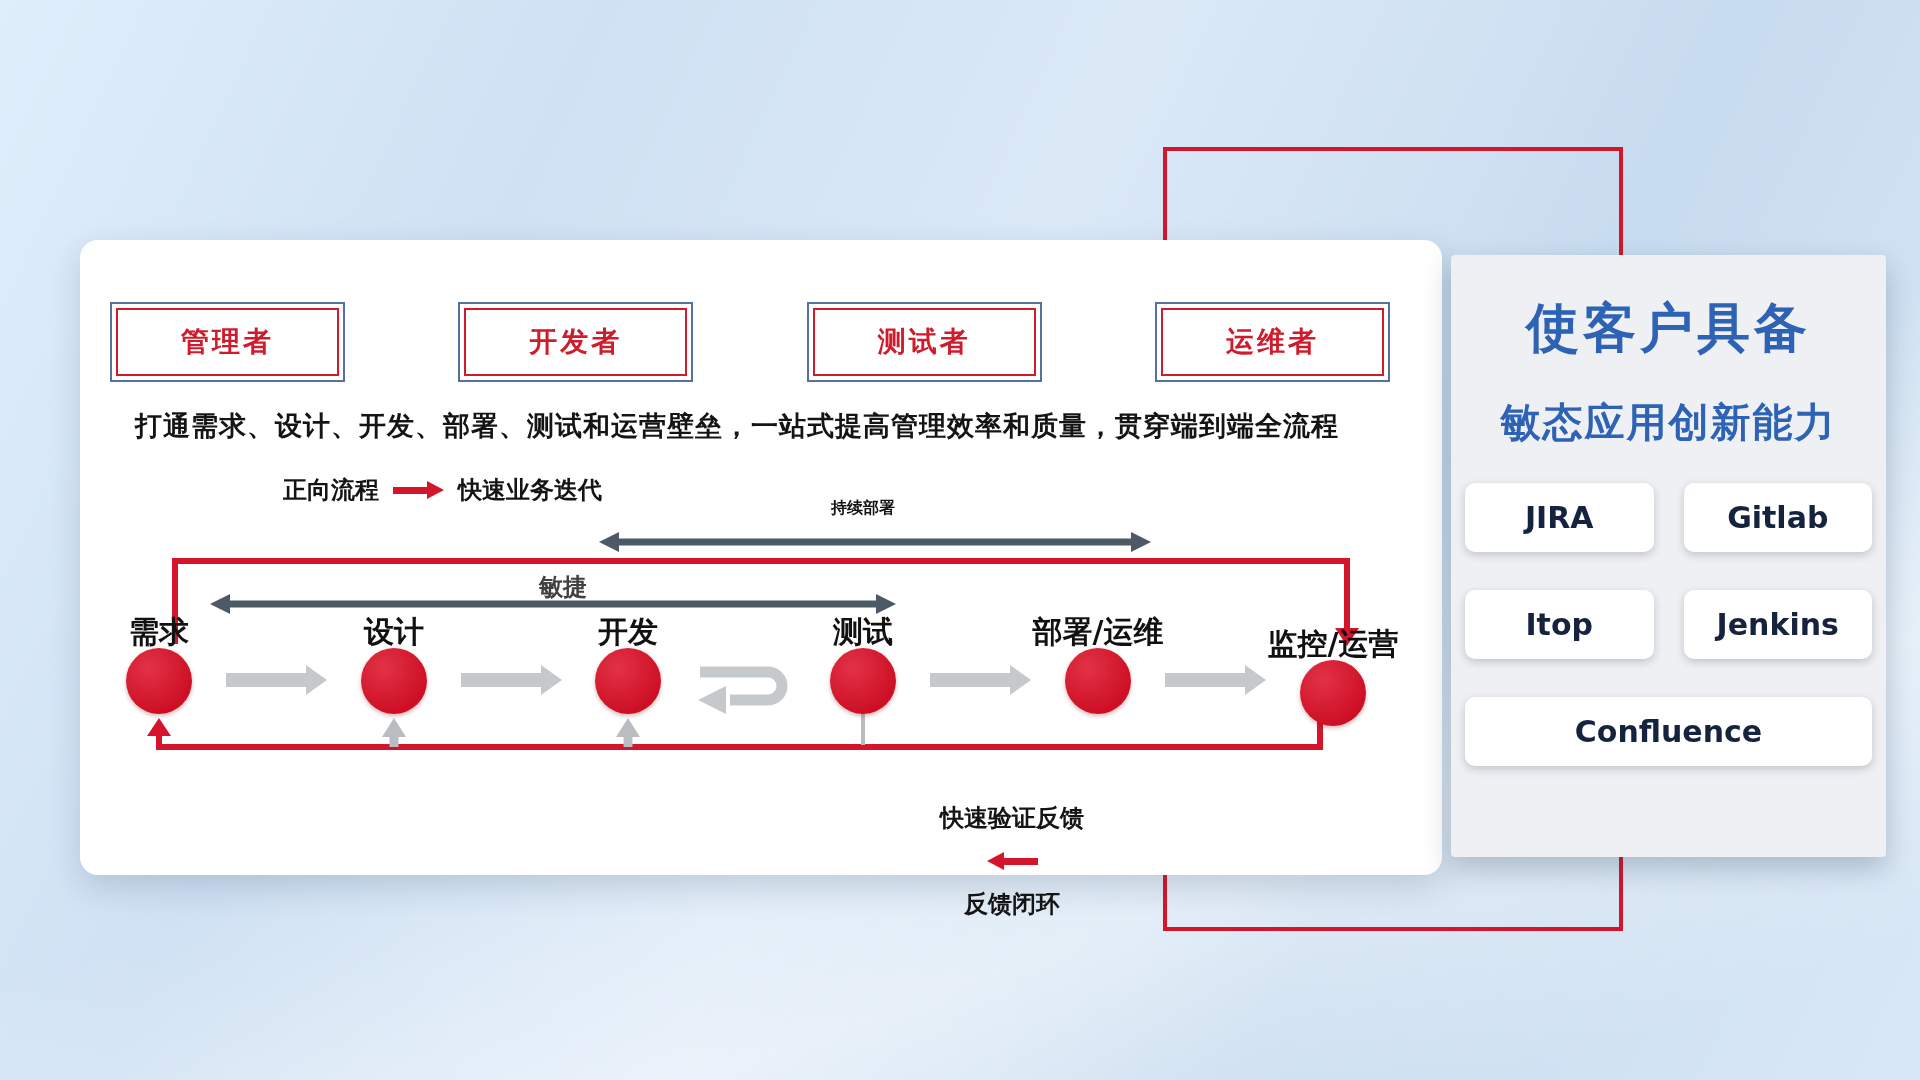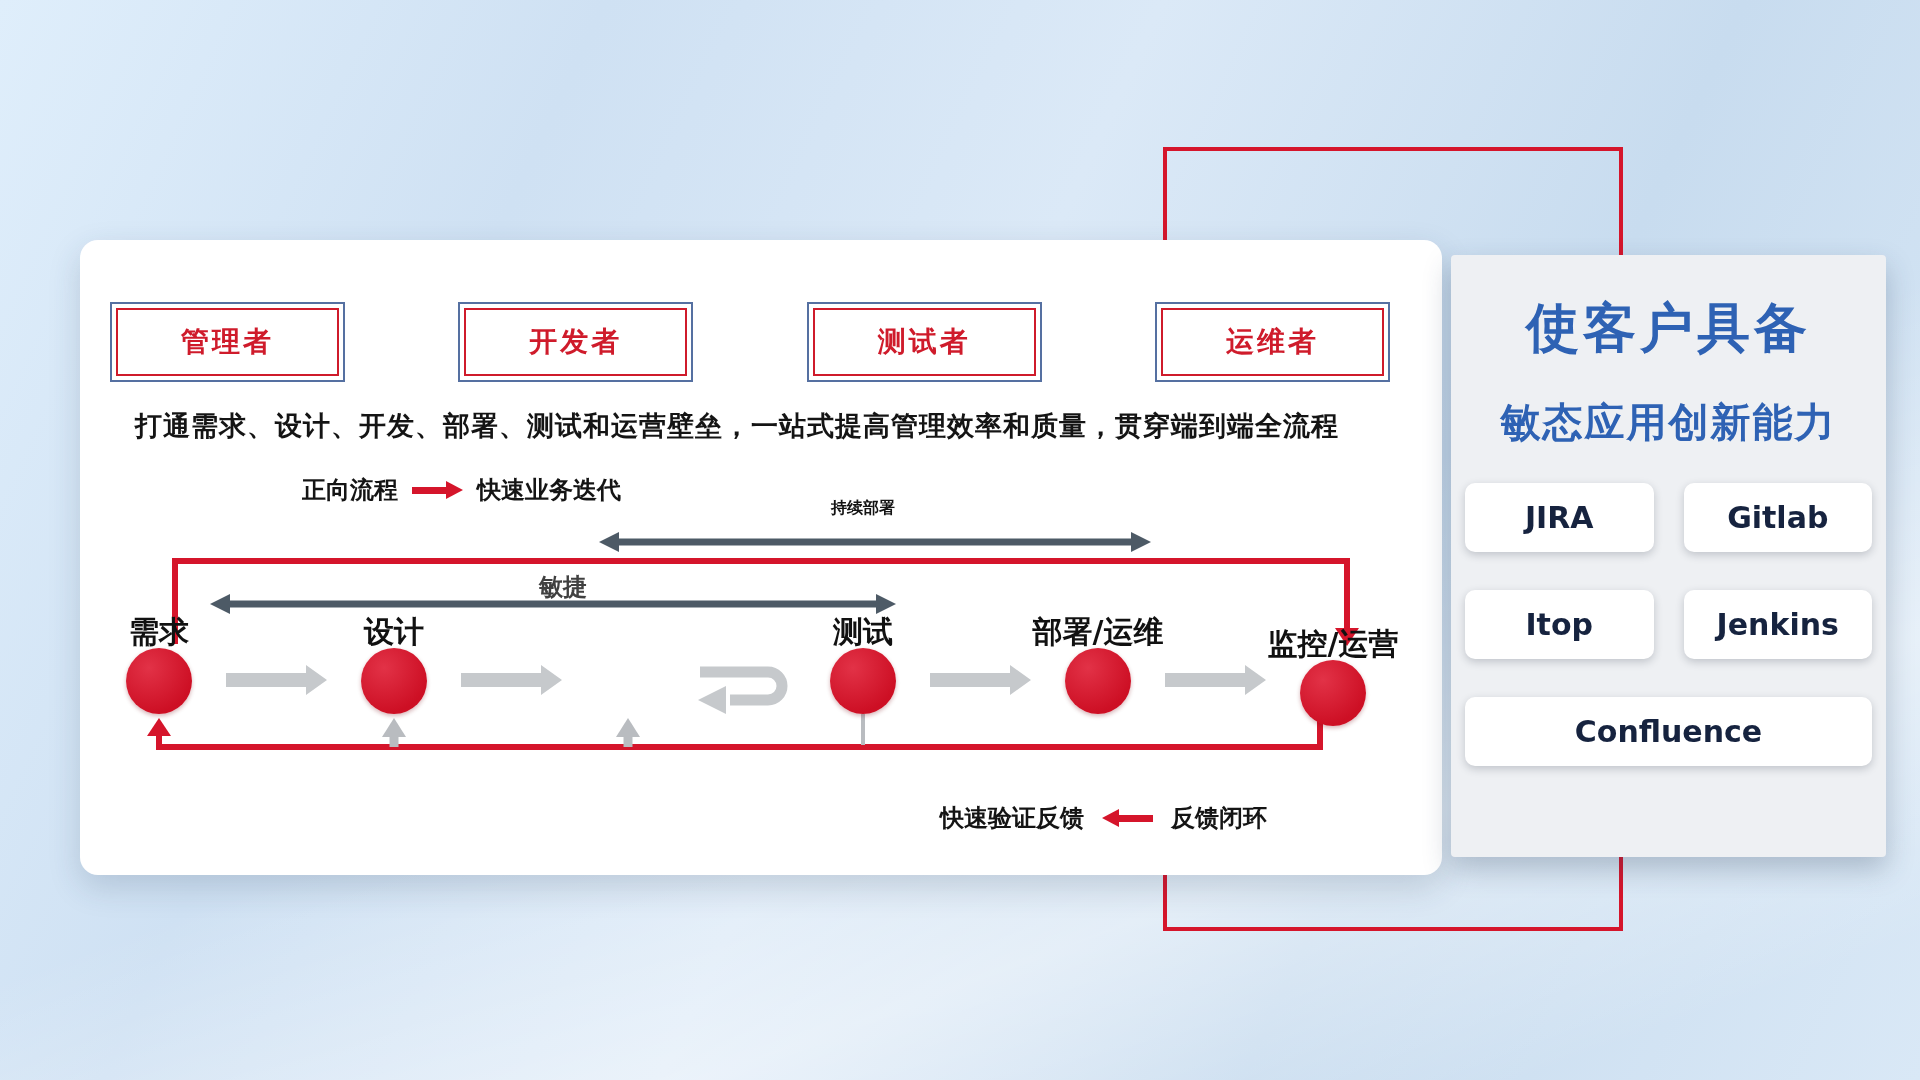--- a/index.html
+++ b/index.html
@@ -37,21 +37,21 @@
     display:flex; align-items:center; justify-content:center;
     font-size:28px; font-weight:bold; letter-spacing:3px;
   }
 
   .headline {
     position:absolute; top:168px; left:55px; right:30px;
     font-size:27px; font-weight:bold; color:#141414; letter-spacing:1px; white-space:nowrap;
   }
 
   .legend-forward {
-    position:absolute; top:234px; left:222px;
+    position:absolute; top:234px; left:203px;
     display:flex; align-items:center; gap:14px;
     font-size:24px; font-weight:bold; color:#141414;
   }
 
   .harrow { display:flex; align-items:center; }
   .harrow-bar { width:34px; height:7px; background:#d5152b; }
   .harrow-head-r { width:0; height:0; border-top:9px solid transparent; border-bottom:9px solid transparent; border-left:17px solid #d5152b; }
   .harrow-head-l { width:0; height:0; border-top:9px solid transparent; border-bottom:9px solid transparent; border-right:17px solid #d5152b; }
 
   .flow-svg { position:absolute; inset:0; width:100%; height:100%; }
@@ -65,21 +65,21 @@
     width:66px; height:66px; border-radius:50%; margin:2px auto 0;
     background: radial-gradient(circle at 35% 30%, #e23247, #cd0f24 72%);
     box-shadow:0 2px 4px rgba(120,10,20,.3);
   }
   .n0 { left:-6px; } .n1 { left:229px; } .n2 { left:463px; }
   .n3 { left:698px; } .n4 { left:933px; } .n5 { left:1168px;margin-top:12px; }
 
   .legend-feedback {
     position:absolute; top:562px; left:860px;
     display:flex; align-items:center; gap:18px;
-    font-size:24px; font-weight:bold; color:#141414;
+    font-size:24px; font-weight:bold; color:#141414;flex-direction:column;
   }
 
   
   .panel {
     position:absolute; left:1451px; top:255px; width:435px; height:602px;
     background:#eef0f3; border-radius:4px; z-index:3;
     box-shadow:0 12px 28px rgba(40,60,90,.28);
   }
   .panel-title { position:absolute; top:38px; left:0; right:0; text-align:center; color:#2e62b4; font-weight:bold; }
   .panel-title-l1 { font-size:53px; letter-spacing:4px; }
@@ -180,20 +180,24 @@
     <div class="label-agile">敏捷</div>
 
     <div class="node n0">
       <div class="node-label">需求</div>
       <div class="node-circle"></div>
     </div>
     <div class="node n1">
       <div class="node-label">设计</div>
       <div class="node-circle"></div>
     </div>
+    <div class="node n2">
+      <div class="node-label">开发</div>
+      <div class="node-circle"></div>
+    </div>
     <div class="node n3">
       <div class="node-label">测试</div>
       <div class="node-circle"></div>
     </div>
     <div class="node n4">
       <div class="node-label">部署/运维</div>
       <div class="node-circle"></div>
     </div>
     <div class="node n5">
       <div class="node-label">监控/运营</div>

